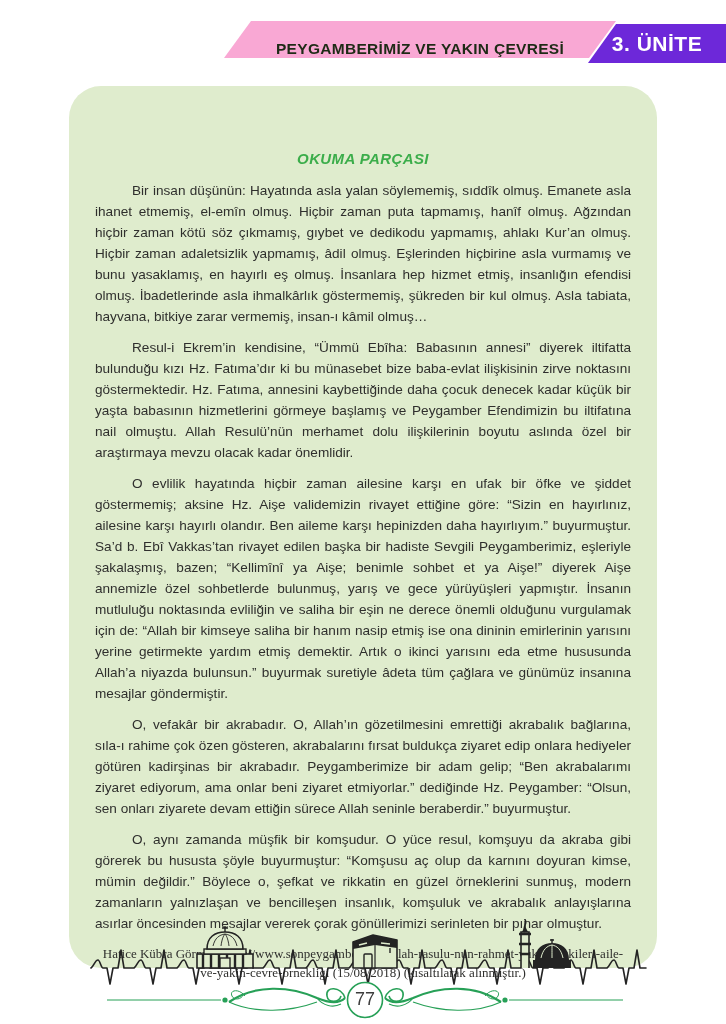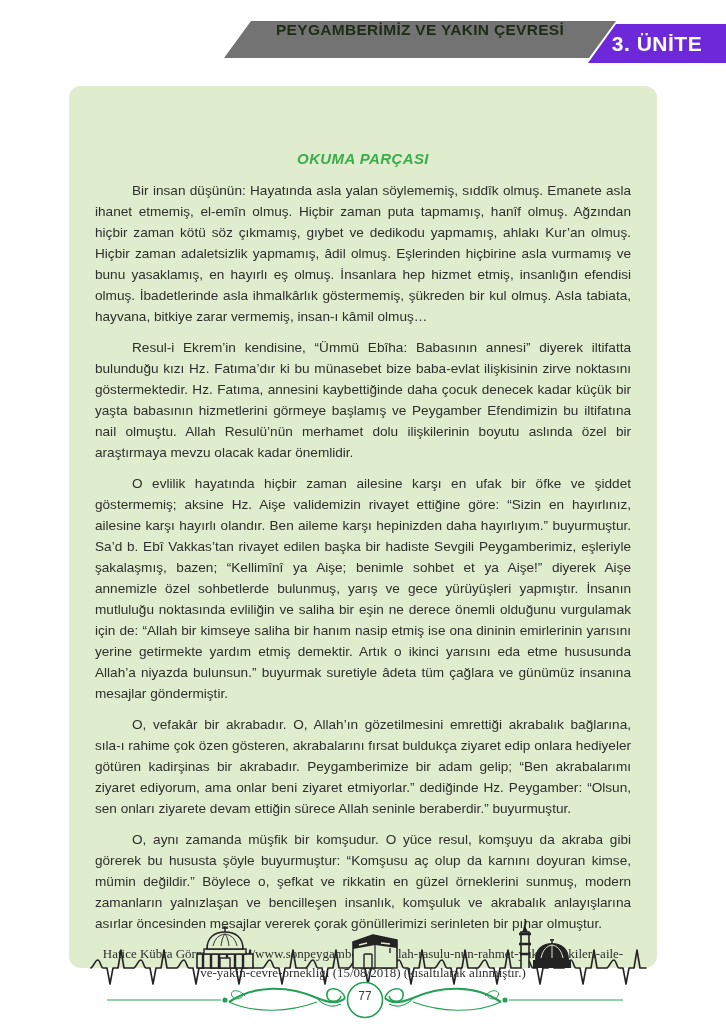--- a/index.html
+++ b/index.html
@@ -3,61 +3,61 @@
 <meta charset="utf-8">
 <style>
   html,body{margin:0;padding:0;}
   body{
     width:726px;height:1024px;position:relative;background:#ffffff;
     font-family:"Liberation Sans","DejaVu Sans",sans-serif;overflow:hidden;
   }
   
   .badge-left{
     position:absolute;left:224px;top:21px;width:392px;height:37px;
-    background:#737373;
+    background:#f9a8d4;
     clip-path:polygon(27px 0,100% 0,calc(100% - 27px) 100%,0 100%);
-    display:flex;align-items:flex-start;justify-content:center;
+    display:flex;align-items:flex-end;justify-content:center;
   }
   .badge-left span{
     color:#1e2b16;font-weight:700;font-size:15.5px;letter-spacing:.3px;
   }
   .badge-right{
     position:absolute;left:588px;top:24px;width:138px;height:39px;
     background:#6d28d9;
     clip-path:polygon(28px 0,100% 0,100% 100%,0 100%);
     display:flex;align-items:center;justify-content:center;
   }
   .badge-right span{
     color:#ffffff;font-weight:700;font-size:21px;letter-spacing:.5px;
   }
   
   .panel{
     position:absolute;left:69px;top:86px;width:588px;height:882px;
-    background:#dfeccd;border-radius:12px;
+    background:#dfeccd;border-radius:32px;
     box-sizing:border-box;padding:64px 26px 0 26px;
   }
   .reading-title{
     text-align:center;color:#3bad4a;font-style:italic;font-weight:700;
     font-size:15px;letter-spacing:.4px;margin:0 0 13px 0;
   }
   .panel p.body-par{
     margin:0 0 10px 0;color:#2f2f2d;font-size:13.6px;line-height:21px;
     text-align:justify;text-indent:37px;
   }
   .citation{
     font-family:"Liberation Serif","DejaVu Serif",serif;
     color:#2f2f2d;font-size:13px;line-height:19px;text-align:center;
     margin:2px 0 0 0;
   }
   
   .skyline-svg{position:absolute;left:85px;top:918px;width:580px;height:72px;}
   .flourish-svg{position:absolute;left:105px;top:976px;width:520px;height:48px;}
   .page-number{
     position:absolute;left:345px;top:989px;width:40px;text-align:center;
-    font-size:12px;color:#3c3c3c;font-weight:400;
+    font-size:18px;color:#3c3c3c;font-weight:400;
   }
 </style>
 </head>
 <body>
 
 <div class="badge-left">
   <span>PEYGAMBERİMİZ VE YAKIN ÇEVRESİ</span>
 </div>
 <div class="badge-right">
   <span>3. ÜNİTE</span>

